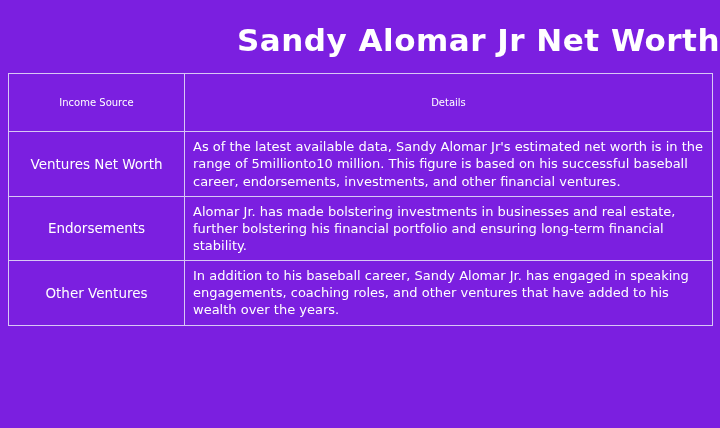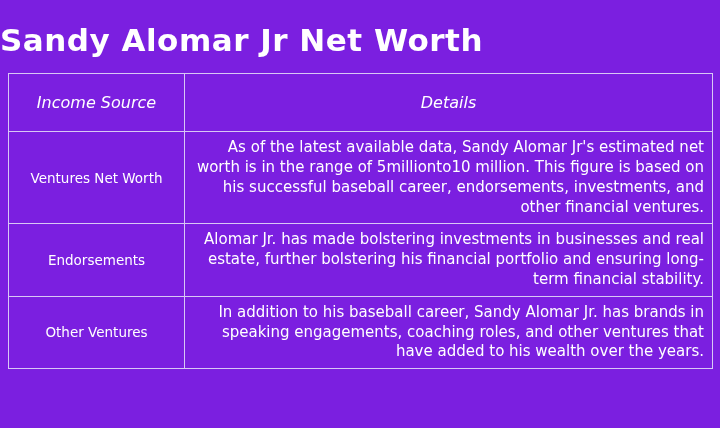--- a/index.html
+++ b/index.html
@@ -14,21 +14,21 @@
     overflow: hidden;
   }
   .page {
     position: relative;
     width: 720px;
     height: 428px;
     background: #7B1FE0;
     box-sizing: border-box;
   }
   .title {
-    text-align: left;
+    text-align: right;
     color: #ffffff;
     font-family: "DejaVu Sans", sans-serif;
     font-weight: bold;
     font-size: 31px;
     letter-spacing: 0.5px;
     padding-top: 22px;
     padding-bottom: 14px;
     line-height: 1.2;
   }
   .table-wrap {
@@ -45,34 +45,33 @@
     color: #ffffff;
     vertical-align: middle;
     padding: 6px 8px;
     box-sizing: border-box;
   }
   col.col-source { width: 176px; }
   col.col-details { width: 528px; }
 
   .hdr-cell {
     text-align: center;
-    font-size: 16px;
+    font-size: 10px;
     font-weight: normal;
     height: 58px;
     color: #ffffff;
-    font-style: italic;
   }
   .src-cell {
     text-align: center;
     font-size: 13.5px;
     color: #ffffff;
   }
   .det-cell {
-    text-align: right;
-    font-size: 15px;
+    text-align: left;
+    font-size: 13px;
     line-height: 1.32;
     color: #ffffff;
   }
   .row-1 td { height: 62px; }
   .row-2 td { height: 64px; }
   .row-3 td { height: 64px; }
   .row-4 td { height: 64px; }
 </style>
 </head>
 <body>
@@ -97,19 +96,19 @@
         <tr class="row-1">
           <td class="src-cell">Ventures Net Worth</td>
           <td class="det-cell">As of the latest available data, Sandy Alomar Jr's estimated net worth is in the range of 5millionto10 million. This figure is based on his successful baseball career, endorsements, investments, and other financial ventures.</td>
         </tr>
         <tr class="row-3">
           <td class="src-cell">Endorsements</td>
           <td class="det-cell">Alomar Jr. has made bolstering investments in businesses and real estate, further bolstering his financial portfolio and ensuring long-term financial stability.</td>
         </tr>
         <tr class="row-4">
           <td class="src-cell">Other Ventures</td>
-          <td class="det-cell">In addition to his baseball career, Sandy Alomar Jr. has brands in speaking engagements, coaching roles, and other ventures that have added to his wealth over the years.</td>
+          <td class="det-cell">In addition to his baseball career, Sandy Alomar Jr. has engaged in speaking engagements, coaching roles, and other ventures that have added to his wealth over the years.</td>
         </tr>
       </tbody>
     </table>
   </div>
 
 </div>
 
 </body></html>

